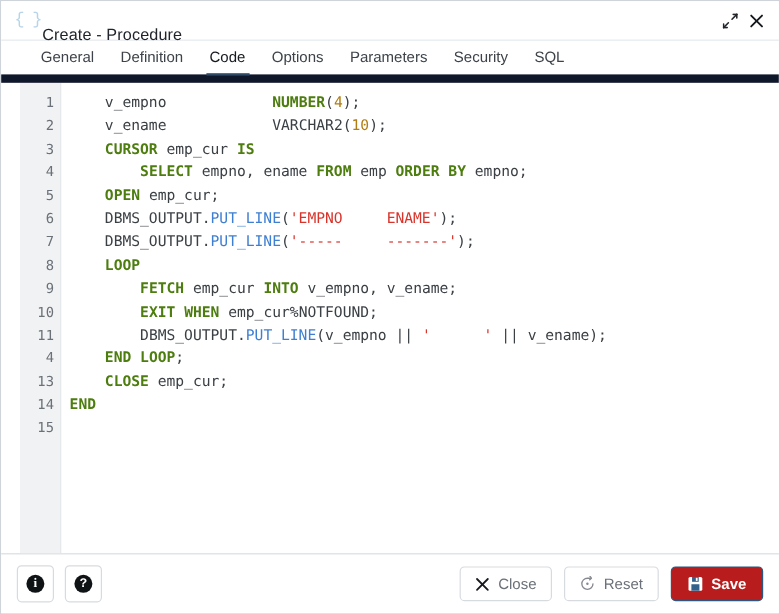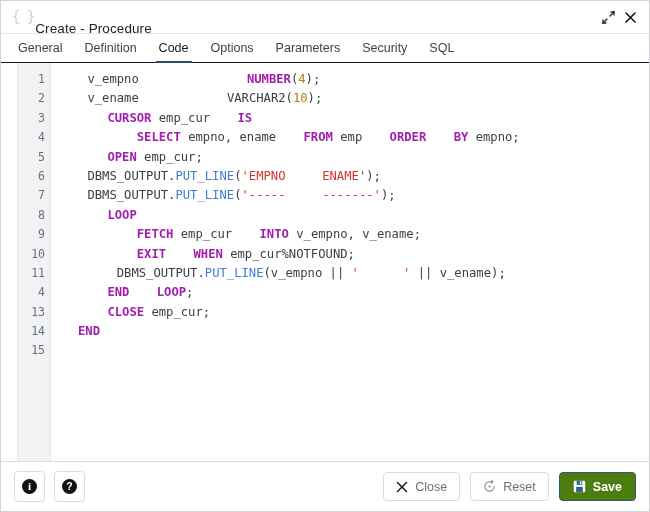--- a/index.html
+++ b/index.html
@@ -60,23 +60,23 @@
     color: #22262b;
   }
   .win-btn svg { display: block; }
 
   
   .tabbar {
     height: 28px;
     min-height: 28px;
     display: flex;
     align-items: stretch;
-    padding: 0 6px;
-    background: #ffffff;
-    border-bottom: 1px solid #0f172a;
+    padding: 0 22px;
+    background: #ffffff;
+    border-bottom: 7px solid #0f172a;
     position: relative;
     z-index: 2;
   }
   .tab {
     padding: 0 11px;
     display: flex;
     align-items: center;
     font-size: 12.5px;
     color: #3d4349;
     position: relative;
@@ -139,21 +139,21 @@
     overflow: hidden;
   }
   .code .cl {
     height: 19.4px;
     line-height: 19.4px;
     font-family: "DejaVu Sans Mono", "Liberation Mono", monospace;
     font-size: 12.2px;
     color: #3b4045;
     white-space: pre;
   }
-  .kw   { color: #a21caf; font-weight: bold; margin-left: 20px; }
+  .kw   { color: #4d7c0f; font-weight: bold; }
   .fn   { color: #3f7fd1; }
   .str  { color: #d9342b; }
   .num  { color: #b07d14; }
   .pl   { color: #3b4045; }
   .op   { color: #3b4045; }
 
   
   .footer {
     height: 49px;
     min-height: 49px;
@@ -201,21 +201,21 @@
     font-size: 12.5px;
     color: #6b7178;
     box-sizing: border-box;
   }
   .btn .bi {
     margin-right: 7px;
     display: flex;
     align-items: center;
   }
   .btn.primary {
-    background: #4d7c0f;
+    background: #b91c1c;
     border-color: #2d587d;
     color: #ffffff;
     font-weight: bold;
     padding: 0 13px;
   }
   .btn.primary .bi { color: #ffffff; }
 </style>
 </head>
 <body>
 

